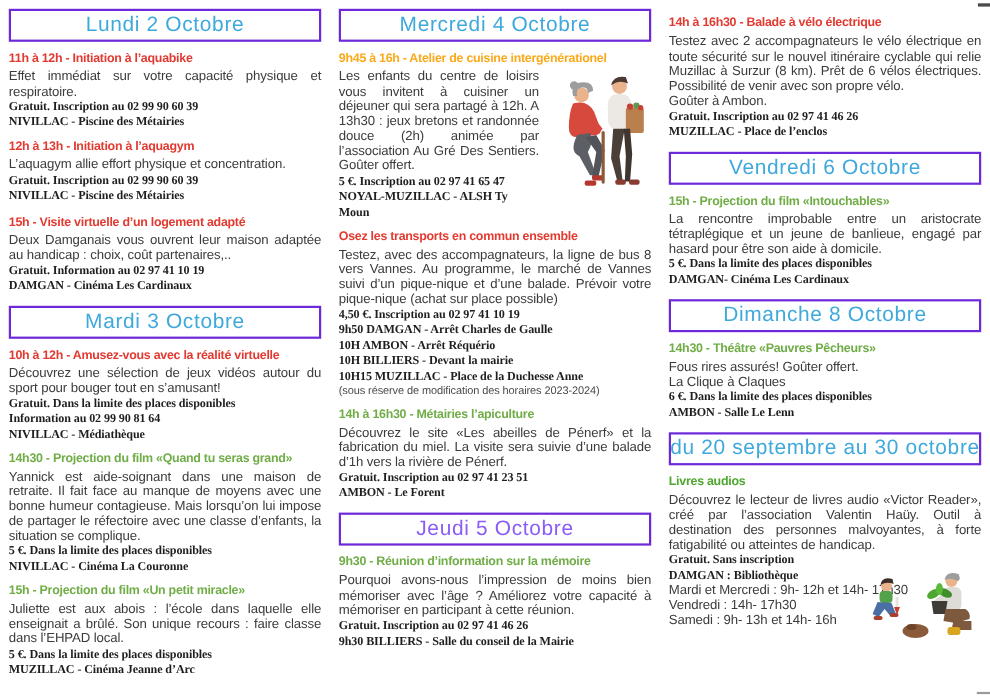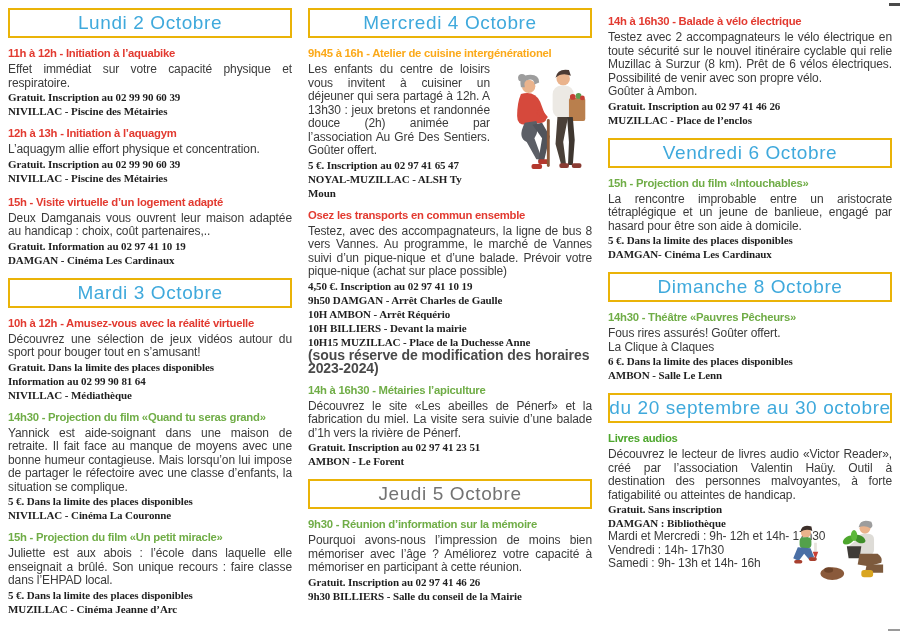--- a/index.html
+++ b/index.html
@@ -1,29 +1,29 @@
 <!DOCTYPE html>
 <html><head>
 <meta charset="utf-8">
 <style>
   html,body{margin:0;padding:0;width:900px;height:636px;background:#ffffff;overflow:hidden;}
   body{font-family:"Liberation Sans",sans-serif;position:relative;color:#3b3b3b;}
   .page{display:grid;grid-template-columns:284px 284px 284px;column-gap:16px;padding:6px 8px 0 8px;}
   .column{min-width:0;}
-  .header-box{border:2px solid #eab308;height:26px;display:flex;align-items:center;justify-content:center;
+  .header-box{border:2px solid #6d28d9;height:26px;display:flex;align-items:center;justify-content:center;
               background:#fff;margin:11px 0 4px 0;}
   .column > .header-box:first-child{margin-top:2px;}
   .header-label{font-size:19px;letter-spacing:0.6px;white-space:nowrap;}
   .event{margin-top:9px;}
   .event-title{font-weight:bold;font-size:11.3px;letter-spacing:-0.25px;white-space:nowrap;margin:0 0 4px 0;}
   p{margin:0;font-size:12px;letter-spacing:-0.1px;line-height:13.5px;color:#3b3b3b;}
   .p-body{text-align:justify;}
   .p-plain{text-align:left;}
   .p-bold{font-weight:bold;color:#1f1f1f;font-size:11px;line-height:14px;font-family:Liberation Serif, serif;}
-  .p-small{font-size:14px;color:#4a4a4a;line-height:13px;font-weight:bold;}
+  .p-small{font-size:10px;color:#4a4a4a;line-height:13px;}
   .float-fig{float:right;width:96px;height:112px;margin:0 0 2px 6px;}
   .rel{position:relative;}
   .corner-fig{position:absolute;right:-2px;bottom:-12px;width:118px;height:66px;z-index:0;}
   .float-fig svg,.corner-fig svg{width:100%;height:100%;display:block;}
   .artifact{position:absolute;}
   .artifact-top{right:0;top:3px;width:11px;height:3px;background:#4a4a4a;}
   .artifact-bottom{right:0;bottom:5px;width:12px;height:2px;background:#9a9a9a;}
 </style>
 </head>
 <body>
@@ -123,21 +123,21 @@
         <p class="p-bold">10H15 MUZILLAC - Place de la Duchesse Anne</p>
         <p class="p-small">(sous réserve de modification des horaires 2023-2024)</p>
       </div>
       <div class="event">
         <div class="event-title" style="color: rgb(112, 173, 71);">14h à 16h30 - Métairies l’apiculture</div>
         <p class="p-body">Découvrez le site «Les abeilles de Pénerf» et la fabrication du miel. La visite sera suivie d’une balade d’1h vers la rivière de Pénerf.</p>
         <p class="p-bold">Gratuit. Inscription au 02 97 41 23 51</p>
         <p class="p-bold">AMBON - Le Forent</p>
       </div>
       <div class="header-box">
-        <span class="header-label" style="color: #737373;">Jeudi 5 Octobre</span>
+        <span class="header-label" style="color: #8b5cf6;">Jeudi 5 Octobre</span>
       </div>
       <div class="event">
         <div class="event-title" style="color: rgb(112, 173, 71);">9h30 - Réunion d’information sur la mémoire</div>
         <p class="p-body">Pourquoi avons-nous l’impression de moins bien mémoriser avec l’âge ? Améliorez votre capacité à mémoriser en participant à cette réunion.</p>
         <p class="p-bold">Gratuit. Inscription au 02 97 41 46 26</p>
         <p class="p-bold">9h30 BILLIERS - Salle du conseil de la Mairie</p>
       </div>
     </div>
   <div class="column">
       <div class="event">

